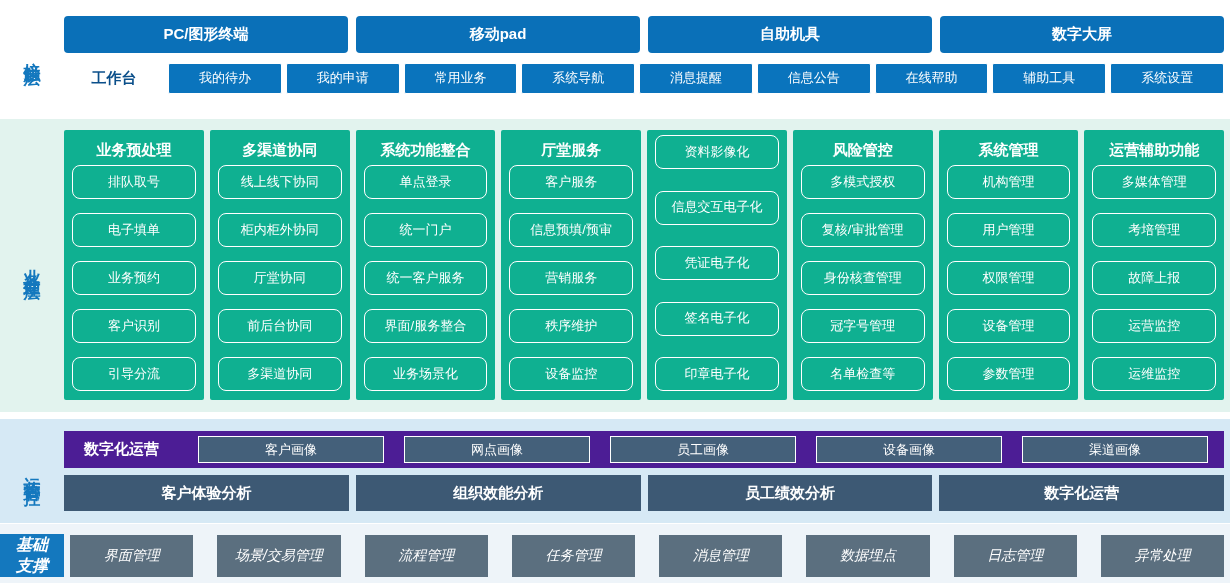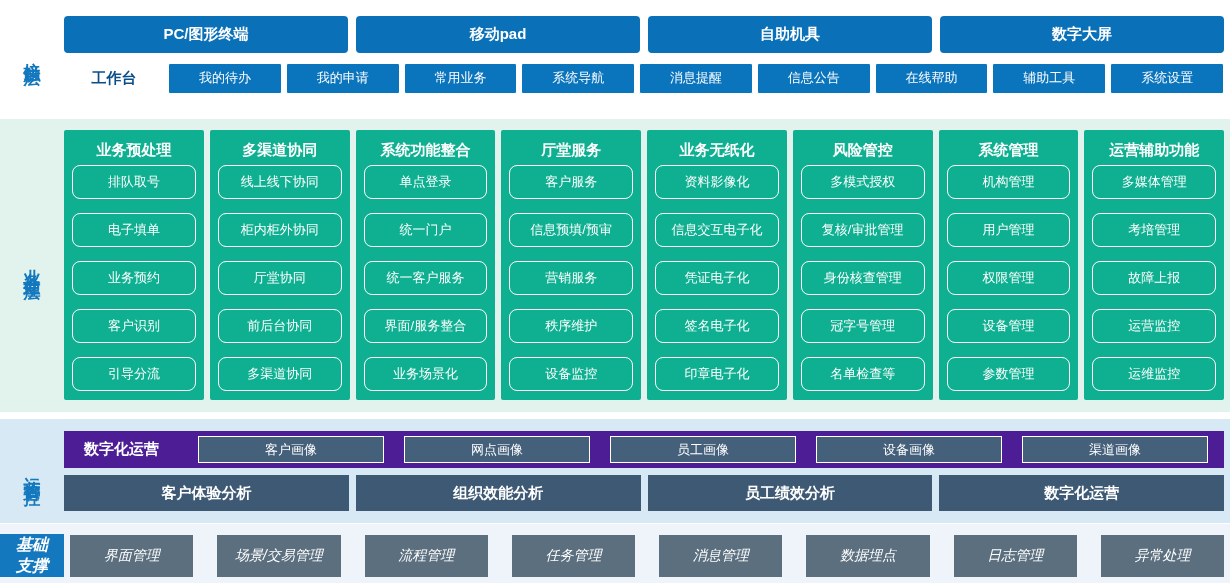--- a/index.html
+++ b/index.html
@@ -119,21 +119,20 @@
         <div class="biz-items">
           <div class="biz-item">客户服务</div>
           <div class="biz-item">信息预填/预审</div>
           <div class="biz-item">营销服务</div>
           <div class="biz-item">秩序维护</div>
           <div class="biz-item">设备监控</div>
         </div>
       </div>
 
       <div class="biz-col">
-        <div class="biz-col-title">业务无纸化</div>
         <div class="biz-items">
           <div class="biz-item">资料影像化</div>
           <div class="biz-item">信息交互电子化</div>
           <div class="biz-item">凭证电子化</div>
           <div class="biz-item">签名电子化</div>
           <div class="biz-item">印章电子化</div>
         </div>
       </div>
 
       <div class="biz-col">

